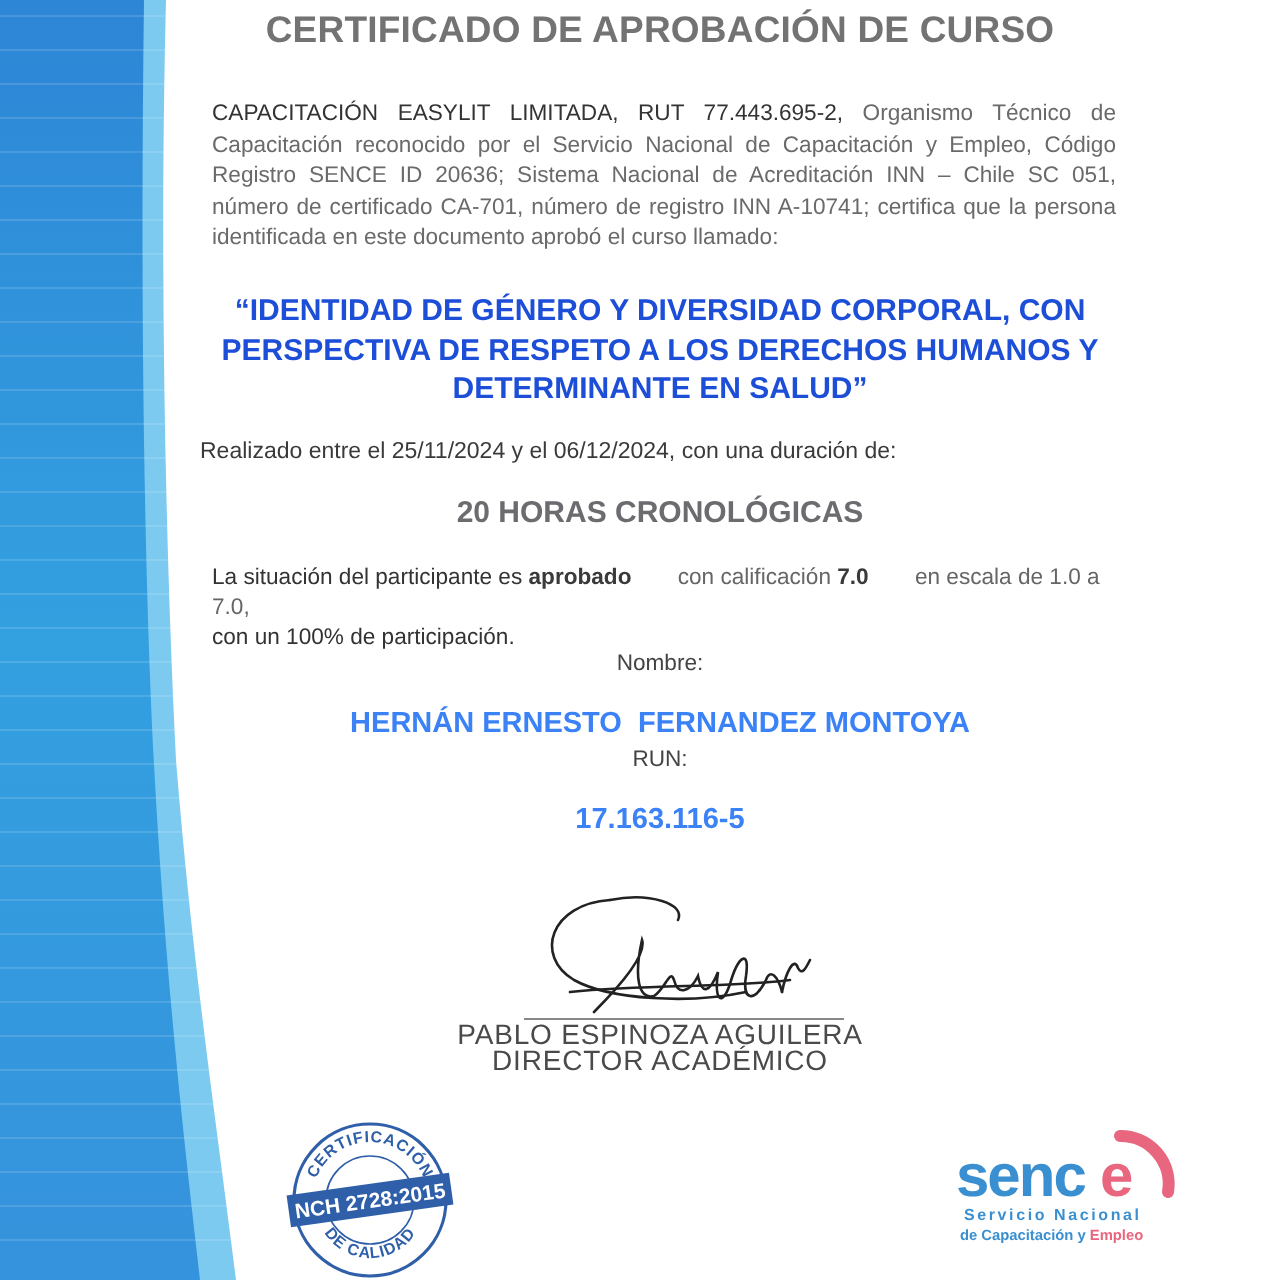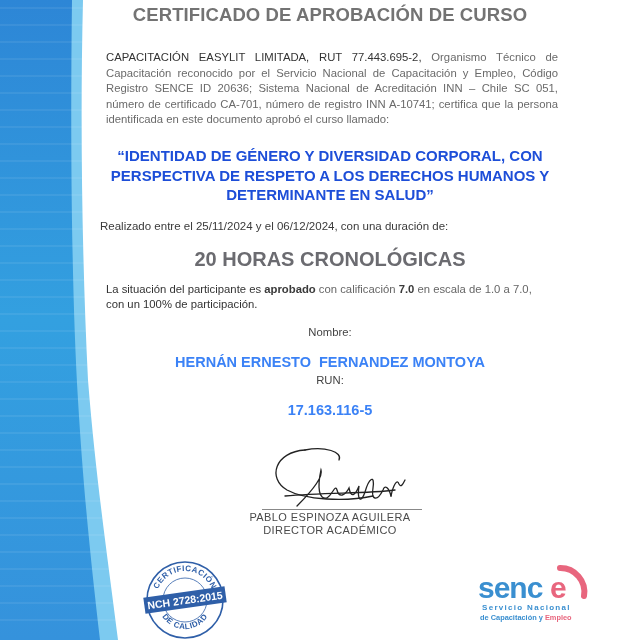--- a/index.html
+++ b/index.html
@@ -4,29 +4,29 @@
 <style>
   html, body { margin:0; padding:0; }
   body { width:640px; height:640px; background:#ffffff; position:relative; overflow:hidden; font-family:"Liberation Sans", sans-serif; color:#3a3a3a; }
   .band { position:absolute; left:0; top:0; width:125px; height:640px; }
   .page { position:absolute; left:100px; top:0; width:460px; height:640px; }
   .title { position:absolute; top:4px; left:0; width:460px; text-align:center; font-weight:bold; font-size:18.5px; color:#737373; letter-spacing:0.1px; }
   .intro { position:absolute; top:50px; left:6px; width:452px; font-size:11.3px; line-height:15.5px; text-align:justify; text-align-last:left; color:#333; }
   .intro .g { color:#6a6a6a; }
   .course { position:absolute; top:146px; left:0; width:460px; text-align:center; font-weight:bold; font-size:15px; line-height:19.5px; color:#1d4ed8; }
   .dates { position:absolute; top:220px; left:0; width:460px; text-align:left; font-size:11.5px; color:#3a3a3a; }
-  .hours { position:absolute; top:248px; left:0; width:460px; text-align:center; font-weight:bold; font-size:20px; color:#6b6b70; }
+  .hours { position:absolute; top:248px; left:0; width:460px; text-align:center; font-weight:bold; font-size:15px; color:#6b6b70; }
   .status { position:absolute; top:282px; left:6px; width:452px; font-size:11.3px; line-height:15px; color:#333; }
-  .status .g { color:#666; }
+  .status .g { color:#666;margin-left:20px; }
   .status b { color:#3a3a3a; }
   .lbl { position:absolute; left:0; width:460px; text-align:center; font-size:11.3px; color:#444; }
   .big { position:absolute; left:0; width:460px; text-align:center; font-weight:bold; font-size:14.5px; color:#3b82f6; }
   .sig { position:absolute; left:165px; top:438px; width:150px; height:80px; }
   .sigline { position:absolute; left:162px; top:509px; width:160px; border-top:1px solid #888; }
-  .signame { position:absolute; left:0; top:511px; width:460px; text-align:center; font-size:11px; color:#4a4a4a; letter-spacing:0.4px; line-height:13px; }
+  .signame { position:absolute; left:0; top:511px; width:460px; text-align:center; font-size:14px; color:#4a4a4a; letter-spacing:0.4px; line-height:13px; }
   .seal { position:absolute; left:142px; top:558px; width:86px; height:82px; }
   .sence { position:absolute; left:472px; top:560px; width:130px; height:70px; }
 </style>
 </head>
 <body>
 
 <svg class="band" viewBox="0 0 125 640" preserveAspectRatio="none">
   <defs>
     <linearGradient id="bg1" x1="0" y1="0" x2="0" y2="1">
       <stop offset="0" stop-color="#2d86d6"></stop>

